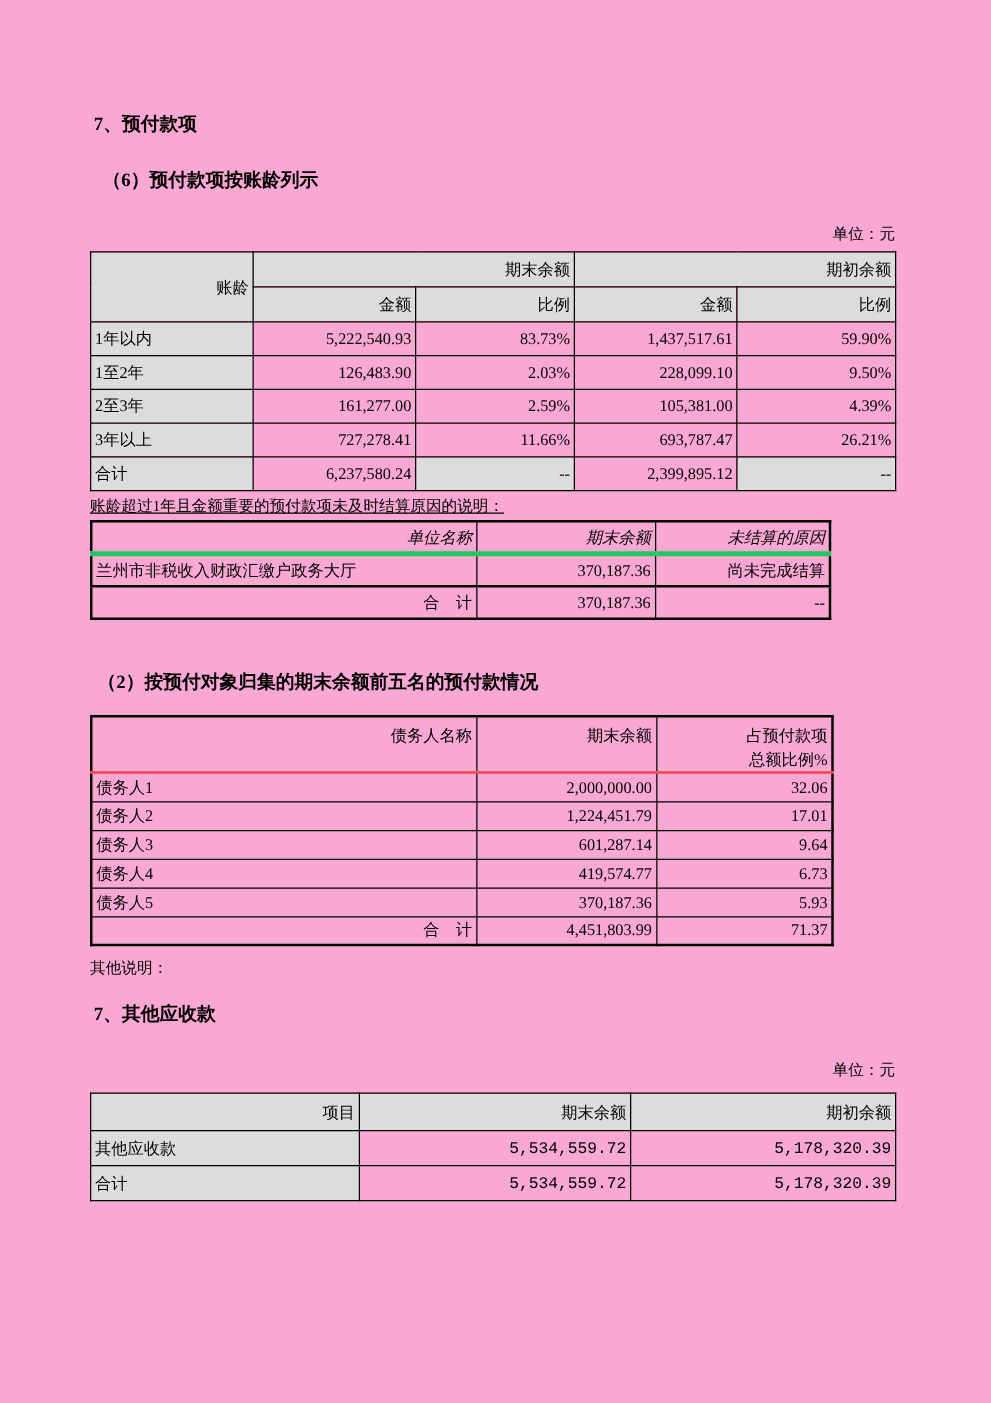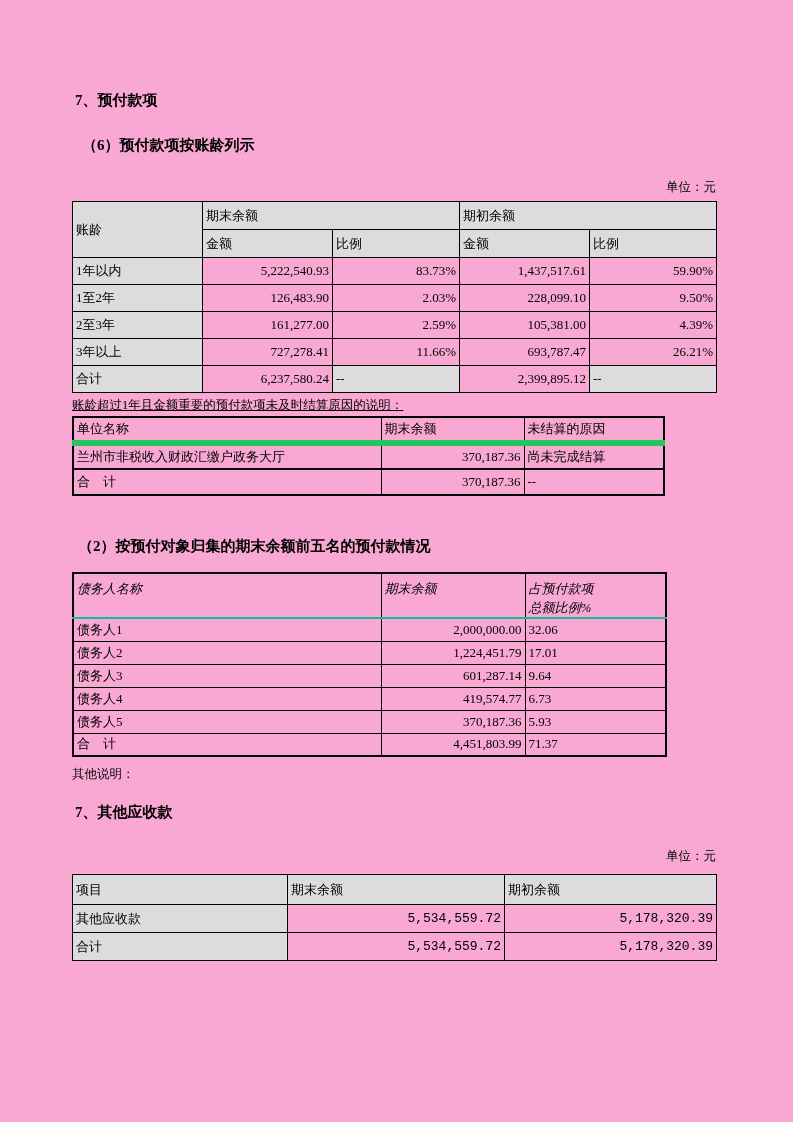--- a/index.html
+++ b/index.html
@@ -16,34 +16,34 @@
   .unit{font-size:12.5px;text-align:right;line-height:16px;}
   #unit1{margin-top:24px;margin-bottom:6px;}
   #unit2{margin-top:26px;margin-bottom:10px;}
   .note{font-size:12.5px;line-height:15px;}
   #note1{margin-top:5px;margin-bottom:3px;text-decoration:underline;}
   #note2{margin-top:10px;}
   table{border-collapse:collapse;table-layout:fixed;font-size:13px;}
   td,th{border:1px solid #000;padding:0 3px;font-weight:normal;
         overflow:hidden;vertical-align:middle;box-sizing:border-box;}
   .shade{background:#dcdcdc;}
-  .l{text-align:left;} .r{text-align:right;} .c{text-align:left;margin-left:47px;}
+  .l{text-align:left;} .r{text-align:right;} .c{text-align:right;margin-left:47px;}
   
   #t1{width:644px;}
   #t1 th{height:28px;}
   #t1 tbody tr{height:27px;}
   
   #t2{width:591px;border:2px solid #000;}
   #t2 tr{height:26px;}
-  #t2 thead th{border-bottom:6px solid #22c55e;}
+  #t2 thead th{border-bottom:4px solid #22c55e;font-style:italic;}
   #t2 tbody tr:first-child td{border-bottom:2px solid #000;}
   
   #t3{width:593px;border:2px solid #000;margin-top:16px;}
-  #t3 thead th{height:32px;border-bottom:2px solid #14b8a6;vertical-align:top;
-               padding-top:5px;line-height:19px;font-style:italic;}
+  #t3 thead th{height:32px;border-bottom:2px solid #ef4444;vertical-align:top;
+               padding-top:5px;line-height:19px;}
   #t3 tbody tr{height:23px;}
   
   #t4{width:644px;border:1.5px solid #000;font-family:Liberation Mono, monospace;}
   #t4 thead th{height:30px;}
   #t4 tbody tr{height:28px;}
 </style>
 </head>
 <body>
 
 <div class="page">

